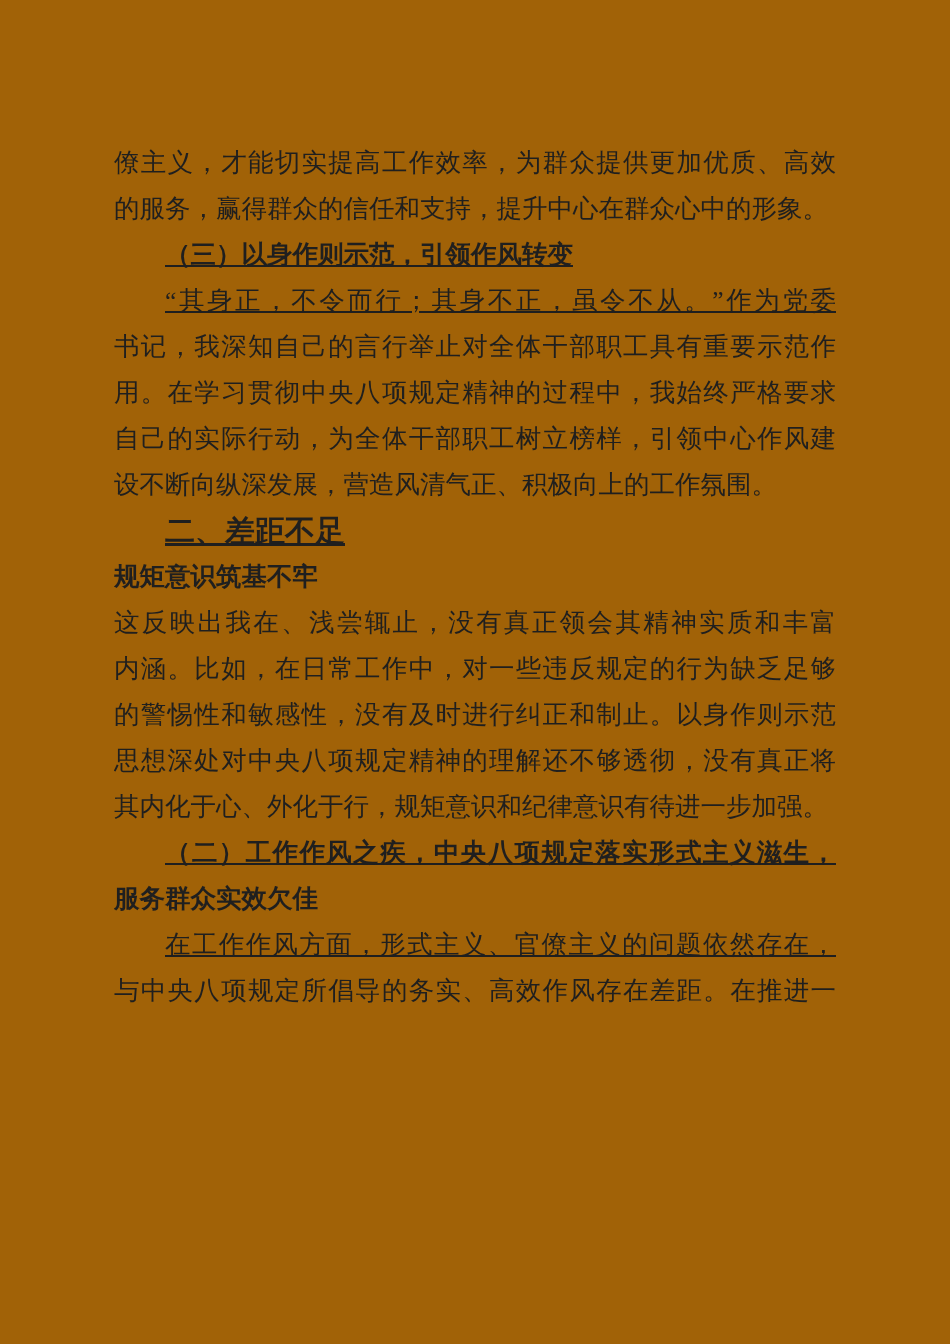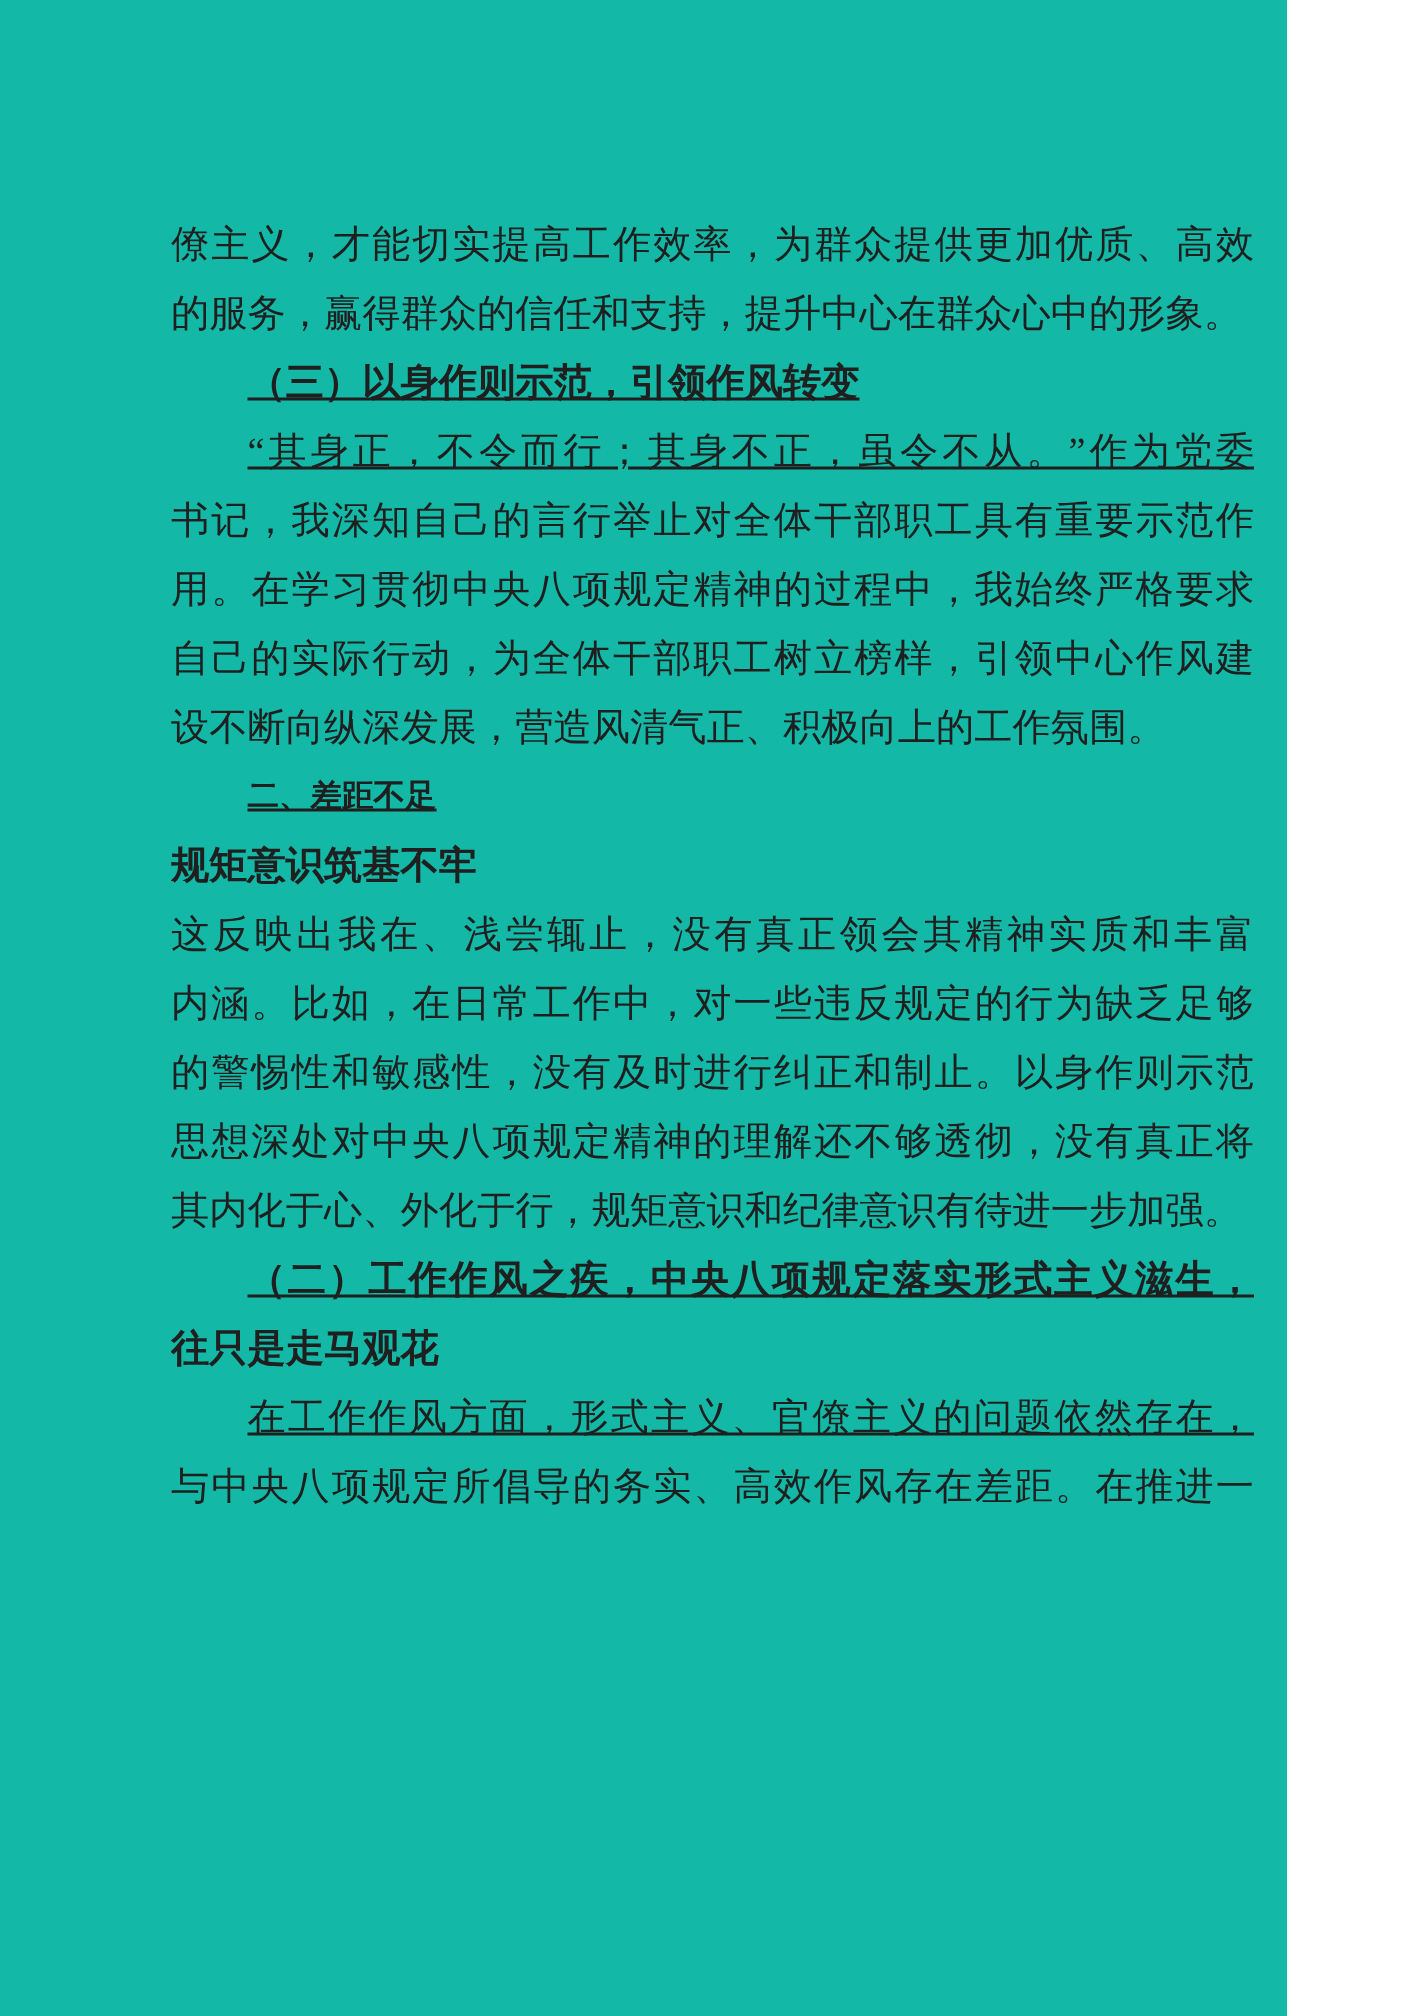--- a/index.html
+++ b/index.html
@@ -2,23 +2,23 @@
 <html><head>
 <meta charset="utf-8">
 <style>
   html, body {
     margin: 0;
     padding: 0;
     background: #ffffff;
   }
   .page {
     position: relative;
-    width: 858px;
+    width: 950px;
     height: 1344px;
-    background: #14b8a6;
+    background: #a16207;
     overflow: hidden;
   }
   .doc-body {
     position: absolute;
     left: 114px;
     top: 140px;
     width: 722px;
   }
   .line {
     height: 46px;
@@ -37,21 +37,21 @@
   .line.indent {
     padding-left: 51px;
     text-decoration: underline;
   }
   .line.sub-heading {
     font-weight: bold;
   }
   .line.section-heading {
     font-weight: bold;
     font-family: "Liberation Sans", "DejaVu Sans", sans-serif;
-    font-size: 21px;
+    font-size: 30px;
   }
 </style>
 </head>
 <body>
 
 <div class="page">
   <div class="doc-body">
       <div class="line body just">僚主义，才能切实提高工作效率，为群众提供更加优质、高效</div>
       <div class="line body">的服务，赢得群众的信任和支持，提升中心在群众心中的形象。</div>
       <div class="line sub-heading indent">（三）以身作则示范，引领作风转变</div>
@@ -61,17 +61,17 @@
       <div class="line body just">自己的实际行动，为全体干部职工树立榜样，引领中心作风建</div>
       <div class="line body">设不断向纵深发展，营造风清气正、积极向上的工作氛围。</div>
       <div class="line section-heading indent">二、差距不足</div>
       <div class="line sub-heading">规矩意识筑基不牢</div>
       <div class="line body just">这反映出我在、浅尝辄止，没有真正领会其精神实质和丰富</div>
       <div class="line body just">内涵。比如，在日常工作中，对一些违反规定的行为缺乏足够</div>
       <div class="line body just">的警惕性和敏感性，没有及时进行纠正和制止。以身作则示范</div>
       <div class="line body just">思想深处对中央八项规定精神的理解还不够透彻，没有真正将</div>
       <div class="line body">其内化于心、外化于行，规矩意识和纪律意识有待进一步加强。</div>
       <div class="line sub-heading indent just">（二）工作作风之疾，中央八项规定落实形式主义滋生，</div>
-      <div class="line sub-heading">往只是走马观花</div>
+      <div class="line sub-heading">服务群众实效欠佳</div>
       <div class="line body indent just">在工作作风方面，形式主义、官僚主义的问题依然存在，</div>
       <div class="line body just">与中央八项规定所倡导的务实、高效作风存在差距。在推进一</div>
     </div>
 </div>
 
 </body></html>

